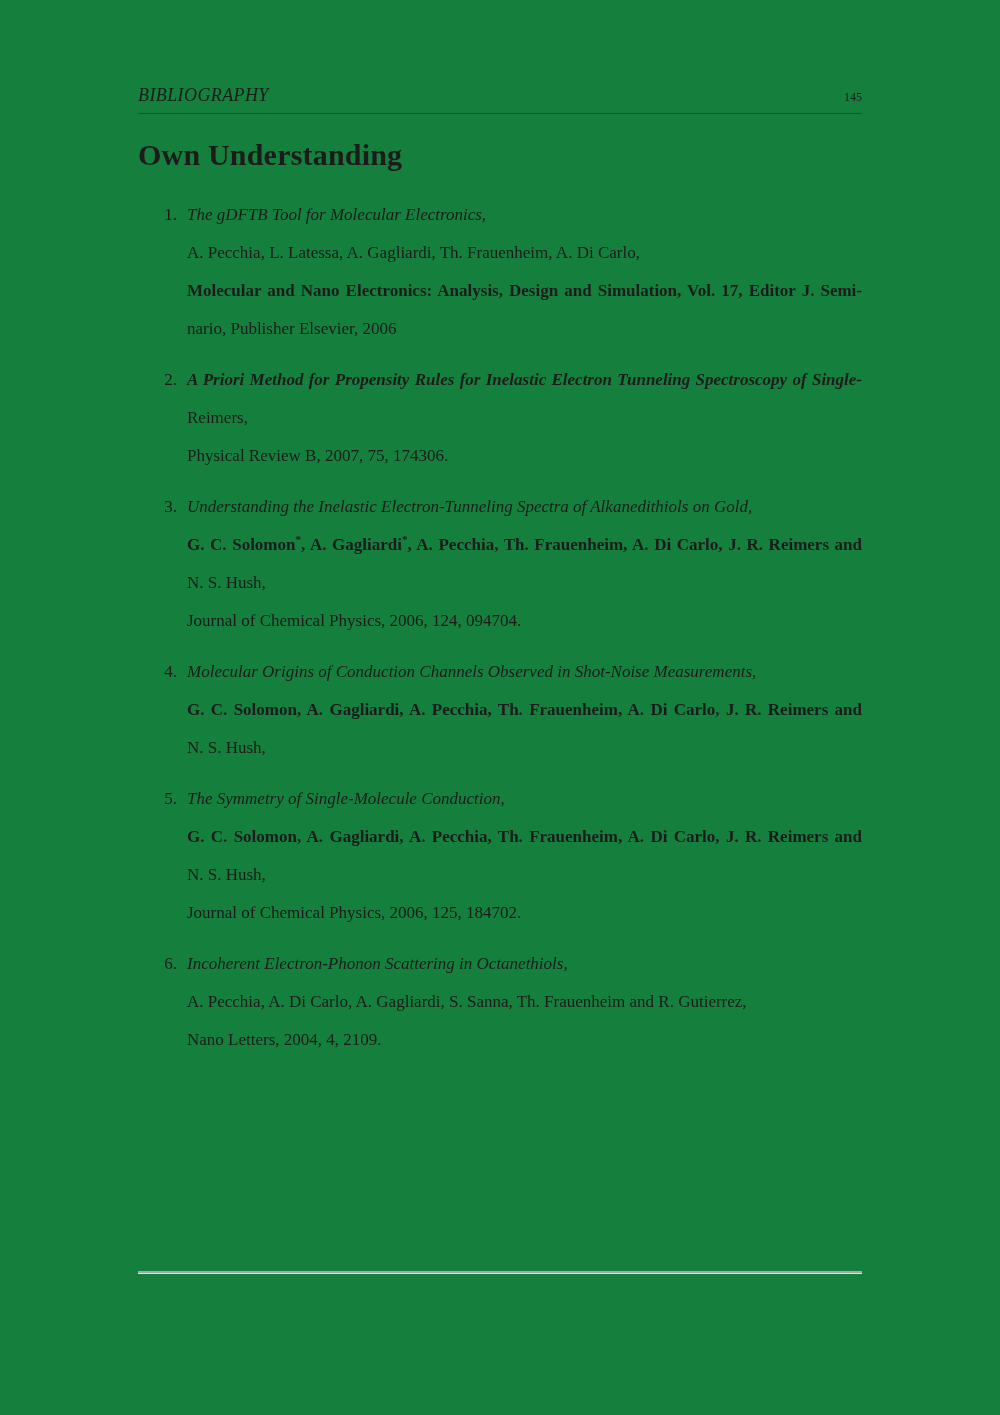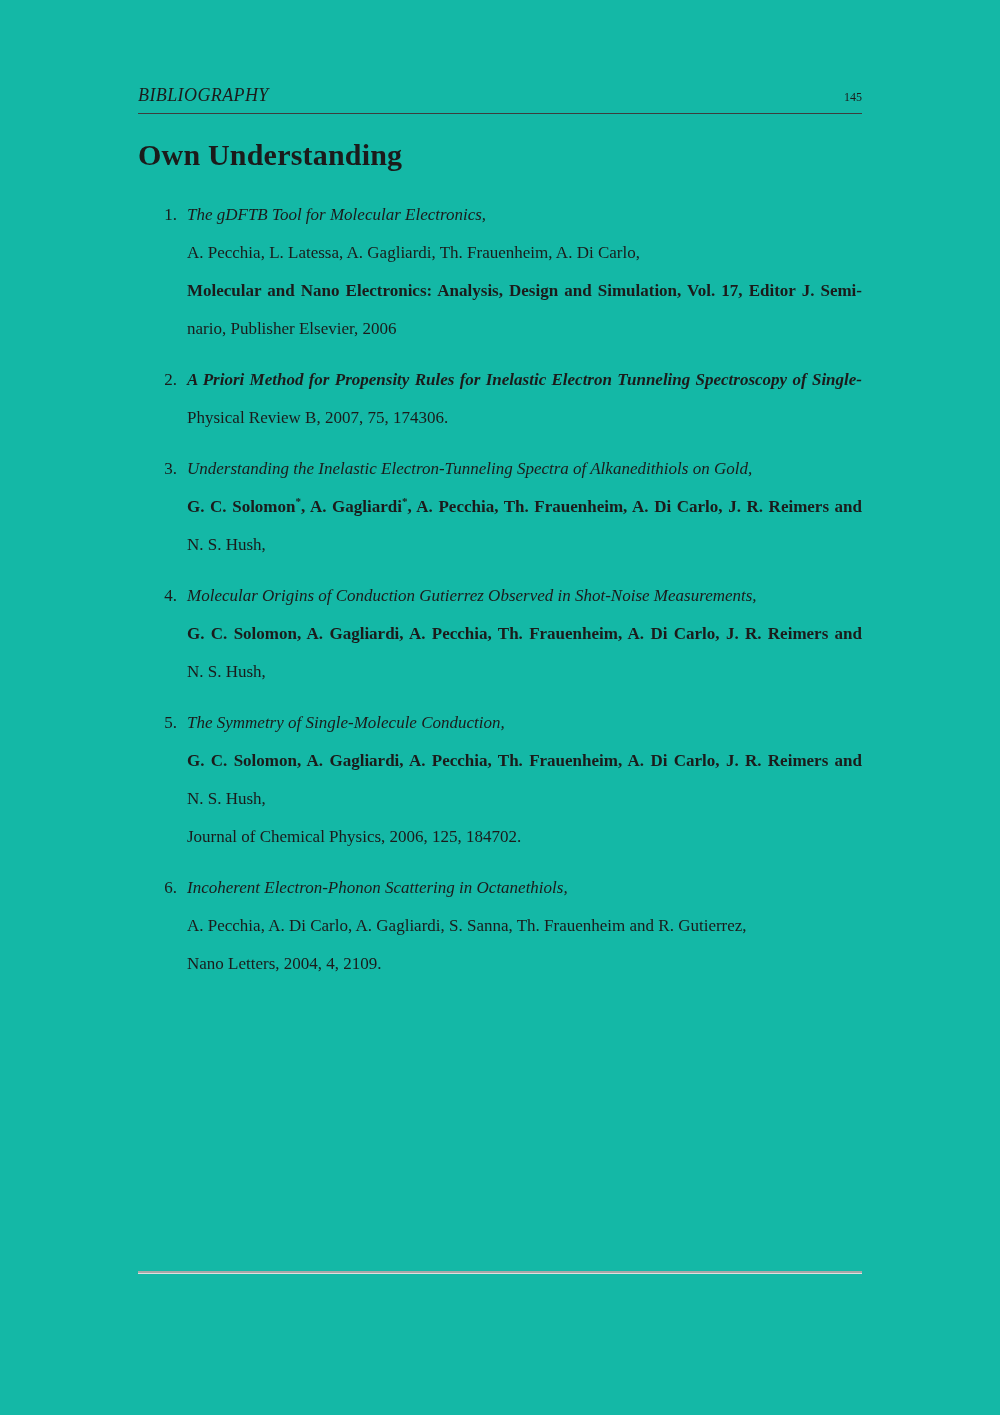--- a/index.html
+++ b/index.html
@@ -4,21 +4,21 @@
 <style>
   html, body {
     margin: 0;
     padding: 0;
     background: #ffffff;
   }
   .page {
     position: relative;
     width: 1000px;
     height: 1415px;
-    background: #14b8a6;
+    background: #15803d;
     font-family: "Liberation Serif", "DejaVu Serif", serif;
     color: #1b1b1b;
     overflow: hidden;
   }
   .content {
     padding: 0 138px;
   }
   .running-head {
     display: flex;
     justify-content: space-between;
@@ -114,35 +114,37 @@
             <div class="pub-line italic">The gDFTB Tool for Molecular Electronics,</div>
             <div class="pub-line">A. Pecchia, L. Latessa, A. Gagliardi, Th. Frauenheim, A. Di Carlo,</div>
             <div class="pub-line justify">Molecular and Nano Electronics: Analysis, Design and Simulation, Vol. 17, Editor J. Semi-</div>
             <div class="pub-line">nario, Publisher Elsevier, 2006</div>
           </div>
         </div>
         <div class="pub-entry">
           <span class="pub-number">2.</span>
           <div class="pub-lines">
             <div class="pub-line italic justify">A Priori Method for Propensity Rules for Inelastic Electron Tunneling Spectroscopy of Single-</div>
+            <div class="pub-line">Reimers,</div>
             <div class="pub-line">Physical Review B, 2007, 75, 174306.</div>
           </div>
         </div>
         <div class="pub-entry">
           <span class="pub-number">3.</span>
           <div class="pub-lines">
             <div class="pub-line italic">Understanding the Inelastic Electron-Tunneling Spectra of Alkanedithiols on Gold,</div>
             <div class="pub-line justify">G. C. Solomon<sup>*</sup>, A. Gagliardi<sup>*</sup>, A. Pecchia, Th. Frauenheim, A. Di Carlo, J. R. Reimers and</div>
             <div class="pub-line">N. S. Hush,</div>
+            <div class="pub-line">Journal of Chemical Physics, 2006, 124, 094704.</div>
           </div>
         </div>
         <div class="pub-entry">
           <span class="pub-number">4.</span>
           <div class="pub-lines">
-            <div class="pub-line italic">Molecular Origins of Conduction Gutierrez Observed in Shot-Noise Measurements,</div>
+            <div class="pub-line italic">Molecular Origins of Conduction Channels Observed in Shot-Noise Measurements,</div>
             <div class="pub-line justify">G. C. Solomon, A. Gagliardi, A. Pecchia, Th. Frauenheim, A. Di Carlo, J. R. Reimers and</div>
             <div class="pub-line">N. S. Hush,</div>
           </div>
         </div>
         <div class="pub-entry">
           <span class="pub-number">5.</span>
           <div class="pub-lines">
             <div class="pub-line italic">The Symmetry of Single-Molecule Conduction,</div>
             <div class="pub-line justify">G. C. Solomon, A. Gagliardi, A. Pecchia, Th. Frauenheim, A. Di Carlo, J. R. Reimers and</div>
             <div class="pub-line">N. S. Hush,</div>

